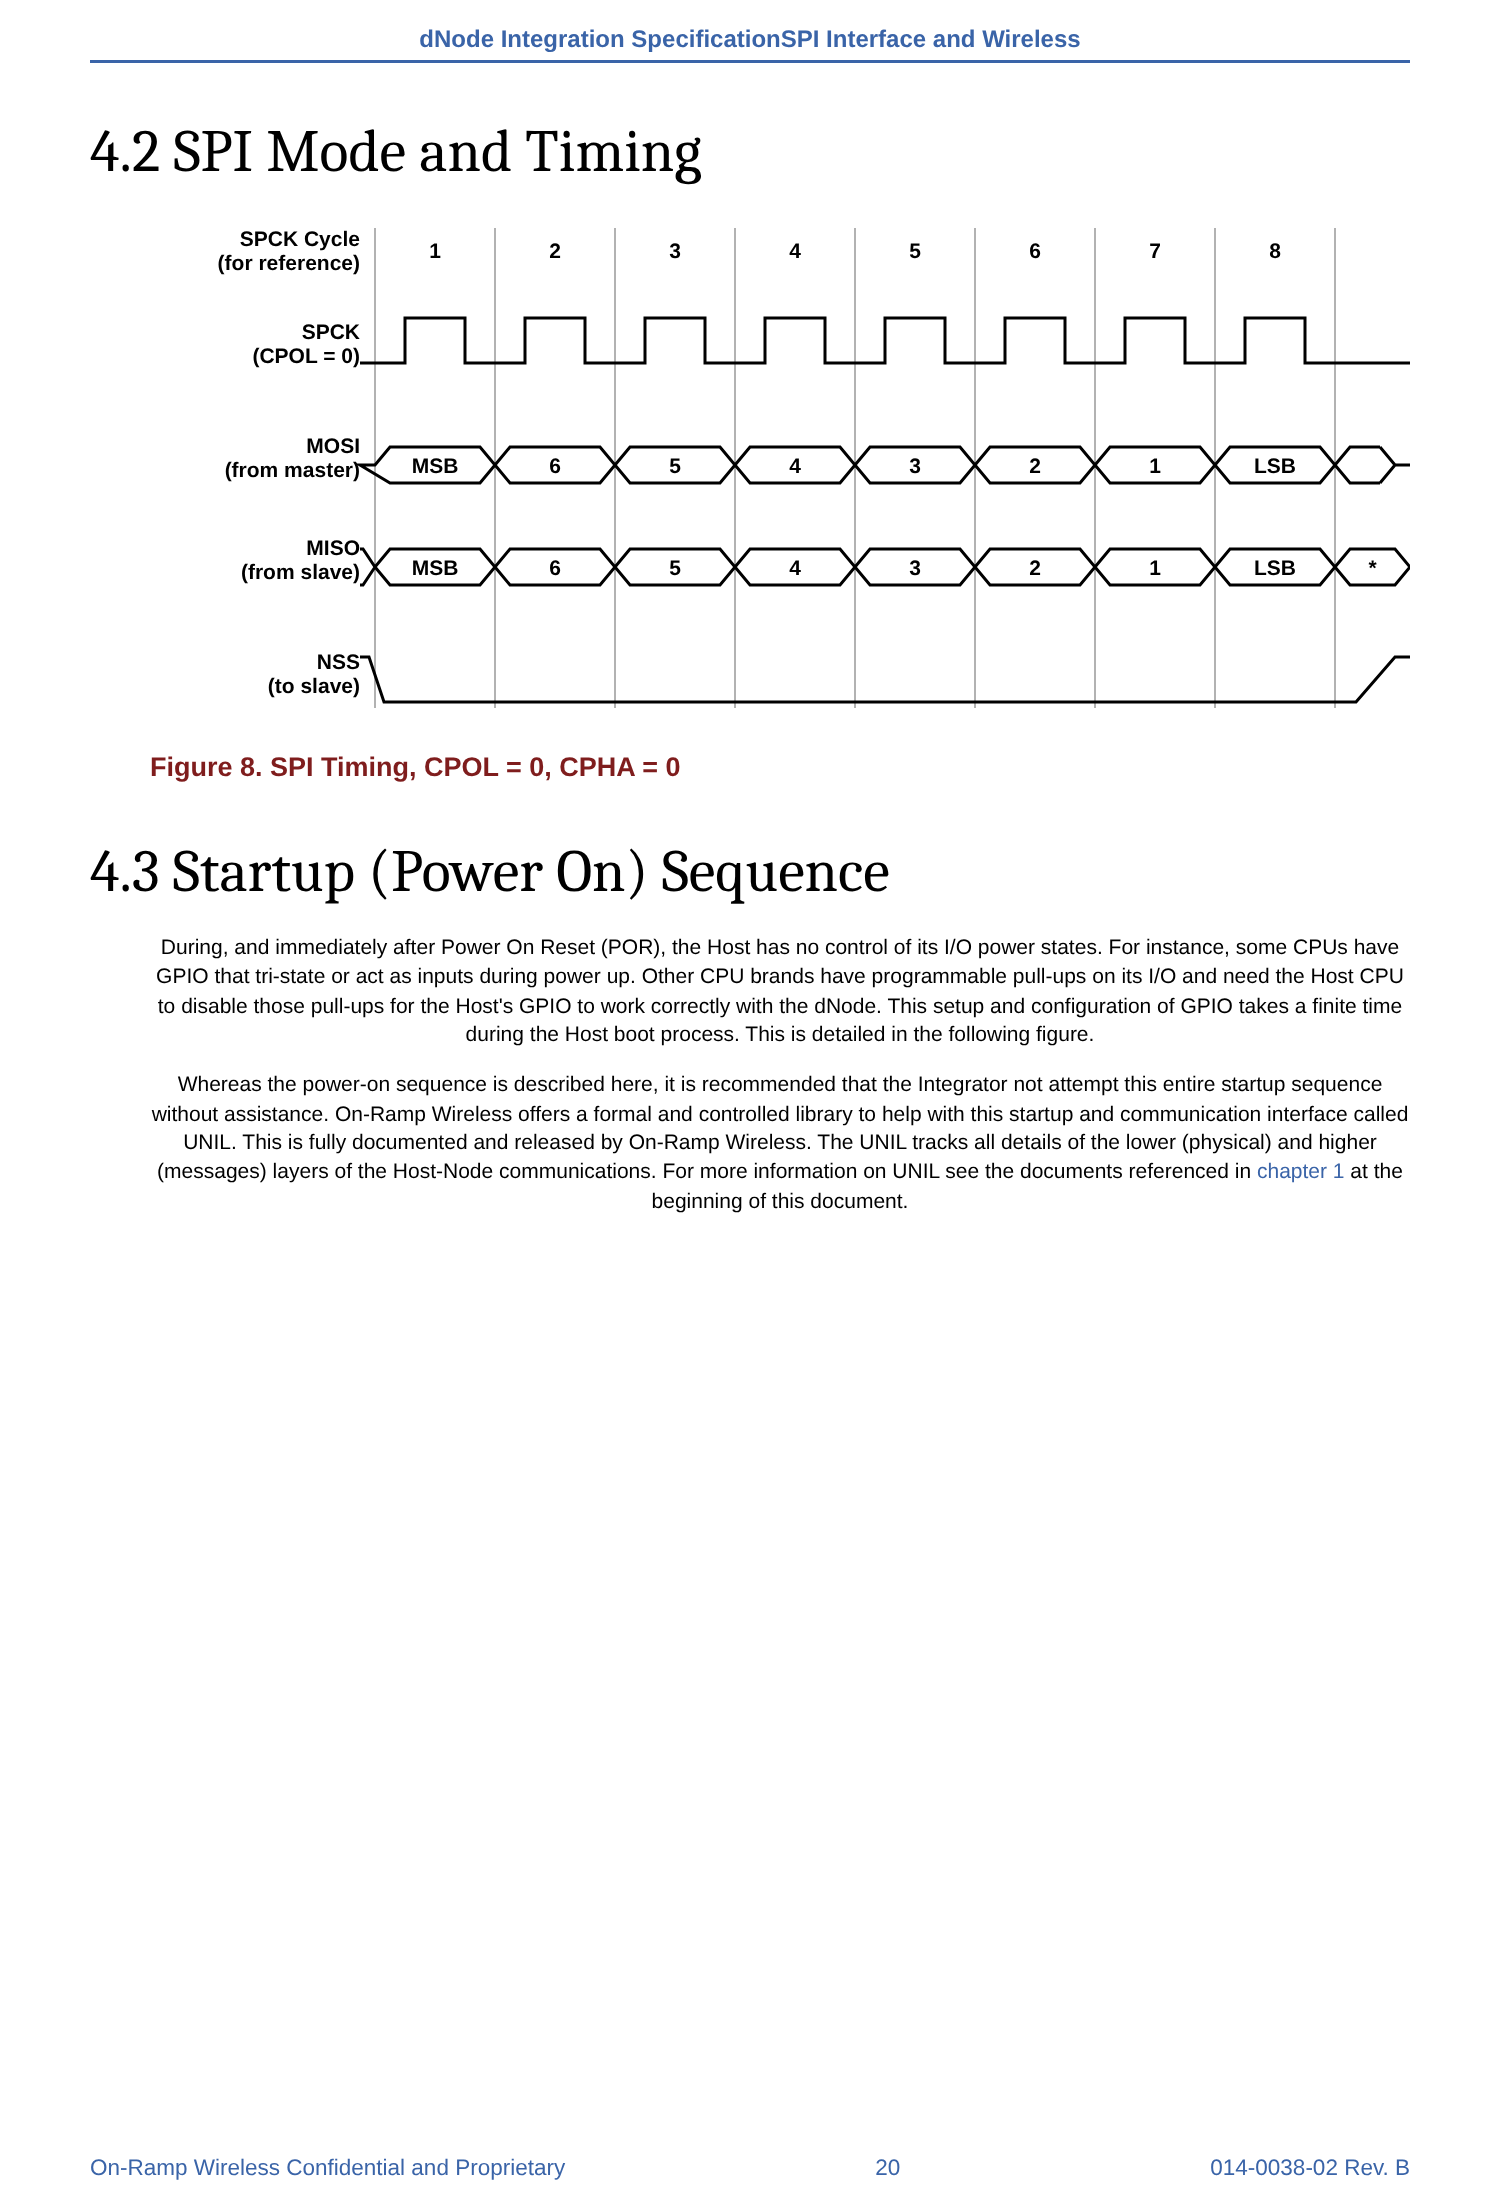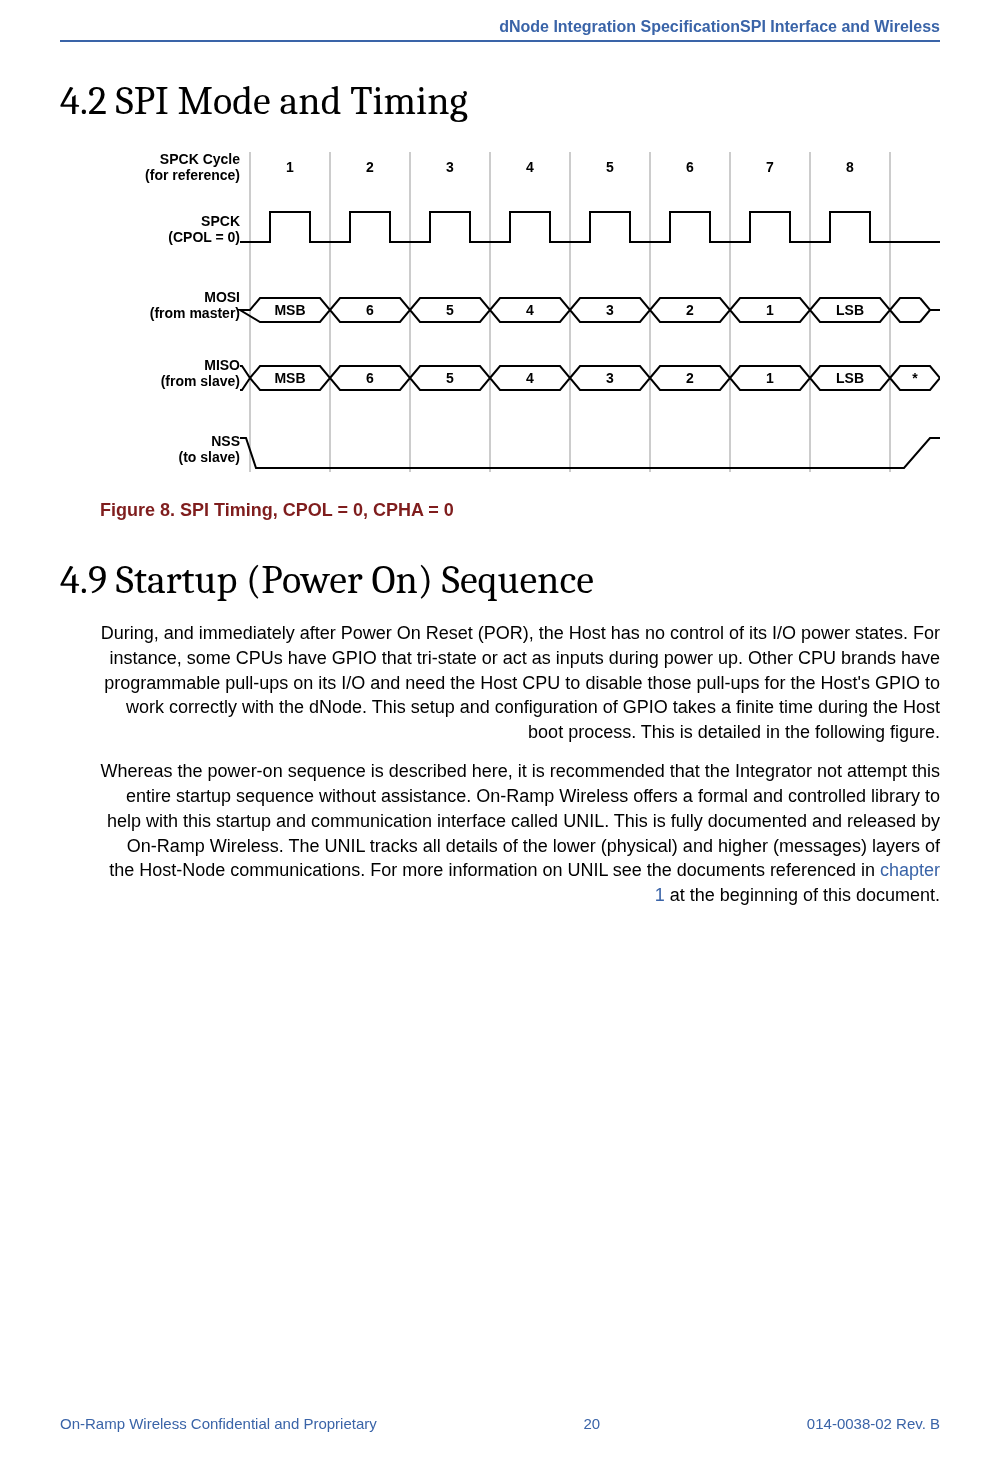--- a/index.html
+++ b/index.html
@@ -7,21 +7,21 @@
     width: 1000px;
     height: 1462px;
     background: #fff;
     font-family: "Segoe UI", Arial, sans-serif;
     color: #000;
     position: relative;
     padding: 0 60px;
   }
   .top-bar {
     display: flex;
-    justify-content: flex-end;
+    justify-content: center;
     padding: 18px 0 4px 0;
     border-bottom: 2px solid #3a64a8;
     color: #3a64a8;
     font-weight: bold;
     font-size: 16px;
   }
   .h2 {
     font-family: Cambria, Georgia, serif;
     font-size: 40px;
     font-weight: 400;
@@ -30,29 +30,29 @@
   .diagram {
     margin: 6px 0 10px 40px;
   }
   .caption {
     color: #7f1d1d;
     font-weight: bold;
     font-size: 18px;
     margin: 14px 0 0 40px;
   }
   .para {
-    font-size: 18px;
+    font-size: 14px;
     line-height: 1.38;
     margin: 14px 0 0 40px;
-    text-align: right;
+    text-align: center;
   }
   .link { color: #3a64a8; }
   .footer {
     position: absolute;
-    bottom: 30px;
+    bottom: 8px;
     left: 60px;
     right: 60px;
     display: flex;
     justify-content: space-between;
     color: #3a64a8;
     font-size: 15px;
   }
 </style>
 </head>
 <body>
@@ -159,21 +159,21 @@
     <text x="750" y="241">LSB</text>
     <text x="815" y="241">*</text>
   </g>
 
   <path d="M140 296 H146 L156 326 H804 L830 296 H840" fill="none" stroke="#000" stroke-width="2"></path>
 </svg>
 </div>
 
 <div class="caption">Figure 8. SPI Timing, CPOL = 0, CPHA = 0</div>
 
-<h2 class="h2">4.9 Startup (Power On) Sequence</h2>
+<h2 class="h2">4.3 Startup (Power On) Sequence</h2>
 
 <p class="para">During, and immediately after Power On Reset (POR), the Host has no control of its I/O power states. For instance, some CPUs have GPIO that tri-state or act as inputs during power up. Other CPU brands have programmable pull-ups on its I/O and need the Host CPU to disable those pull-ups for the Host's GPIO to work correctly with the dNode. This setup and configuration of GPIO takes a finite time during the Host boot process. This is detailed in the following figure.</p>
 
 <p class="para">
   <span>Whereas the power-on sequence is described here, it is recommended that the Integrator not attempt this entire startup sequence without assistance. On-Ramp Wireless offers a formal and controlled library to help with this startup and communication interface called UNIL. This is fully documented and released by On-Ramp Wireless. The UNIL tracks all details of the lower (physical) and higher (messages) layers of the Host-Node communications. For more information on UNIL see the documents referenced in </span><span class="link">chapter 1</span><span> at the beginning of this document.</span>
 </p>
 
 <div class="footer">
   <span>On-Ramp Wireless Confidential and Proprietary</span>
   <span>20</span>

